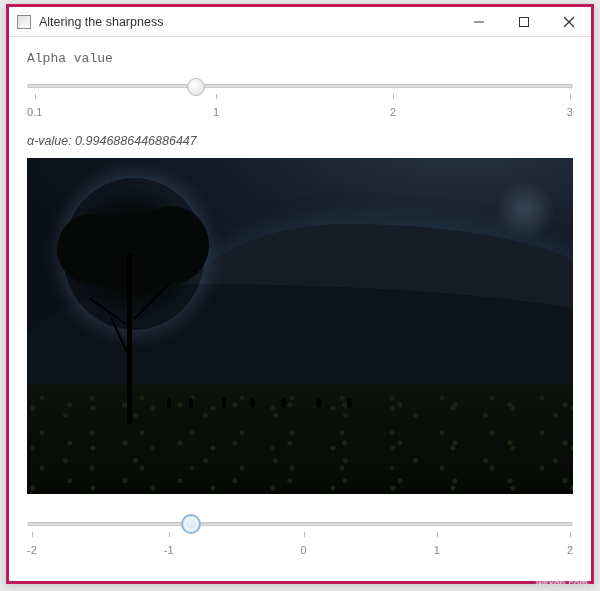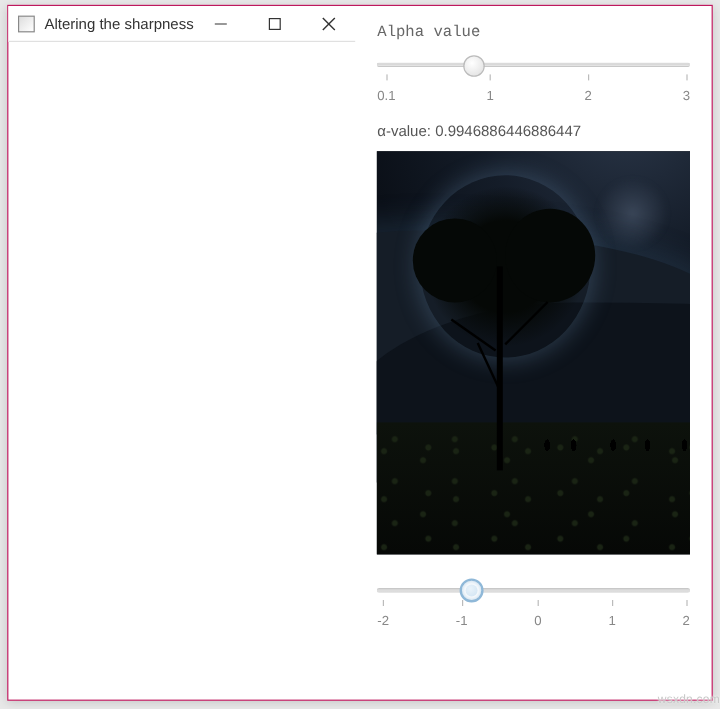--- a/index.html
+++ b/index.html
@@ -14,24 +14,24 @@
     height: 591px;
     position: relative;
   }
   .window {
     position: absolute;
     left: 6px;
     top: 4px;
     width: 588px;
     height: 580px;
     background: #fff;
-    border: 1px solid #be185d;
+    border: 3px solid #be185d;
     box-shadow: 0 2px 8px rgba(0,0,0,0.15);
     display: flex;
-    flex-direction: row;
+    flex-direction: column;
   }
   .titlebar {
     height: 30px;
     display: flex;
     align-items: center;
     border-bottom: 1px solid #e0e0e0;
     background: #fff;
     padding-left: 8px;
   }
   .titlebar .appicon {
@@ -123,20 +123,21 @@
     content:"";
     position:absolute;
     left:50%; top:-12px;
     width:1px; height:5px;
     background:#bbb;
   }
   .readout {
     font-size: 12.5px;
     color: #555;
     margin: 16px 0 10px 0;
+    font-style: italic;
   }
   .image-holder {
     width: 100%;
     height: 336px;
     background: #0b1018;
     position: relative;
     overflow: hidden;
     margin-bottom: 16px;
   }
   
@@ -226,21 +227,21 @@
     left:103px; bottom:180px;
     width:2px; height:40px;
     background:#000;
     transform-origin: bottom center;
   }
   .b1{ transform: rotate(-55deg); left:98px; bottom:170px; height:45px;}
   .b2{ transform: rotate(45deg); left:106px; bottom:175px; height:50px;}
   .b3{ transform: rotate(-25deg); left:100px; bottom:140px; height:40px;}
   .watermark{
     position:absolute;
-    right:0; bottom:2px;
+    right:12px; bottom:2px;
     font-size:10px;
     color:#c8c8c8;
     text-shadow:0 0 2px #fff;
     letter-spacing:0.2px;
     margin-left:42px;
   }
 </style>
 </head>
 <body>
 

